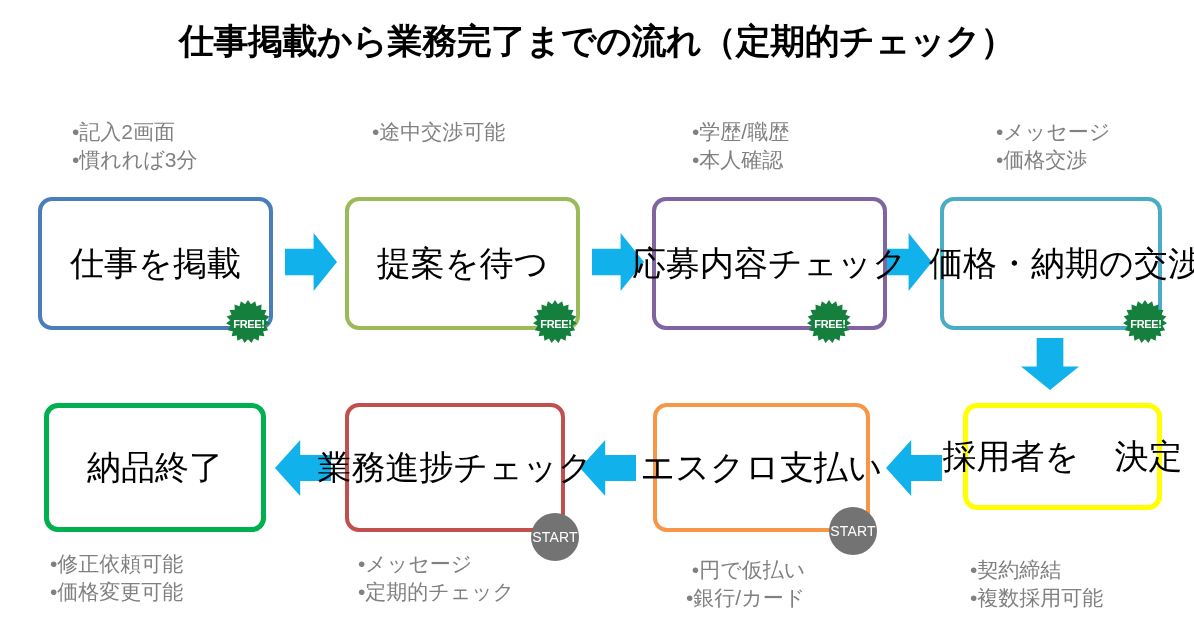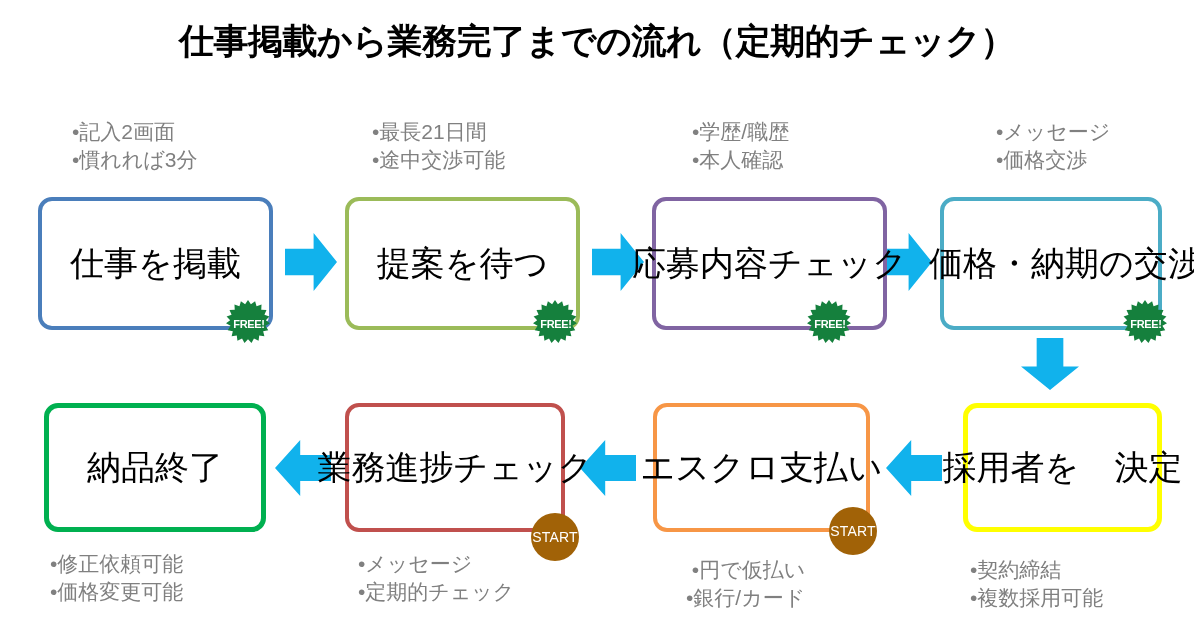--- a/index.html
+++ b/index.html
@@ -107,21 +107,21 @@
     letter-spacing: -0.3px;
     transform: translateX(1px);
   }
 
   
   .badge-start {
     position: absolute;
     width: 48px;
     height: 48px;
     border-radius: 50%;
-    background: #a16207;
+    background: #737373;
     z-index: 6;
     display: flex;
     align-items: center;
     justify-content: center;
     text-align: center;
   }
   .badge-start span {
     color: #ffffff;
     font-size: 14px;
     letter-spacing: 0.2px;
@@ -131,21 +131,20 @@
 <body>
 
 <div id="page-title">仕事掲載から業務完了までの流れ（定期的チェック）</div>
 
 <div class="caption" style="left:72px; top:118px;">
   <div>•記入2画面</div>
   <div>•慣れれば3分</div>
 </div>
 
 <div class="caption" style="left:372px; top:118px;">
-  <div>•最長21日間</div>
   <div>•途中交渉可能</div>
 </div>
 
 <div class="caption" style="left:692px; top:118px;">
   <div>•学歴/職歴</div>
   <div>•本人確認</div>
 </div>
 
 <div class="caption" style="left:996px; top:118px;">
   <div>•メッセージ</div>
@@ -183,21 +182,21 @@
 <div class="badge-free" style="left:1121px; top:300px;">
   <span>FREE!</span>
 </div>
 
 <div class="arrow arrow-right" style="left:285px; top:233px; width:52px; height:58px;"></div>
 <div class="arrow arrow-right" style="left:592px; top:233px; width:52px; height:58px;"></div>
 <div class="arrow arrow-right" style="left:880px; top:233px; width:52px; height:58px;"></div>
 
 <div class="arrow arrow-down" style="left:1021px; top:338px; width:58px; height:52px;"></div>
 
-<div class="node" style="left:963px; top:403px; width:199px; height:129px; border-width:5px; border-color:#ffff00;gap:35px;">
+<div class="node" style="left:963px; top:403px; width:199px; height:107px; border-width:5px; border-color:#ffff00;gap:35px;">
   <div class="node-line">採用者を</div>
   <div class="node-line">決定</div>
 </div>
 
 <div class="node" style="left:653px; top:403px; width:217px; height:129px; border-width:4px; border-color:#f79646;">
   <div class="node-line">エスクロ</div>
   <div class="node-line">支払い</div>
 </div>
 <div class="badge-start" style="left:829px; top:507px;">
   <span>START</span>

